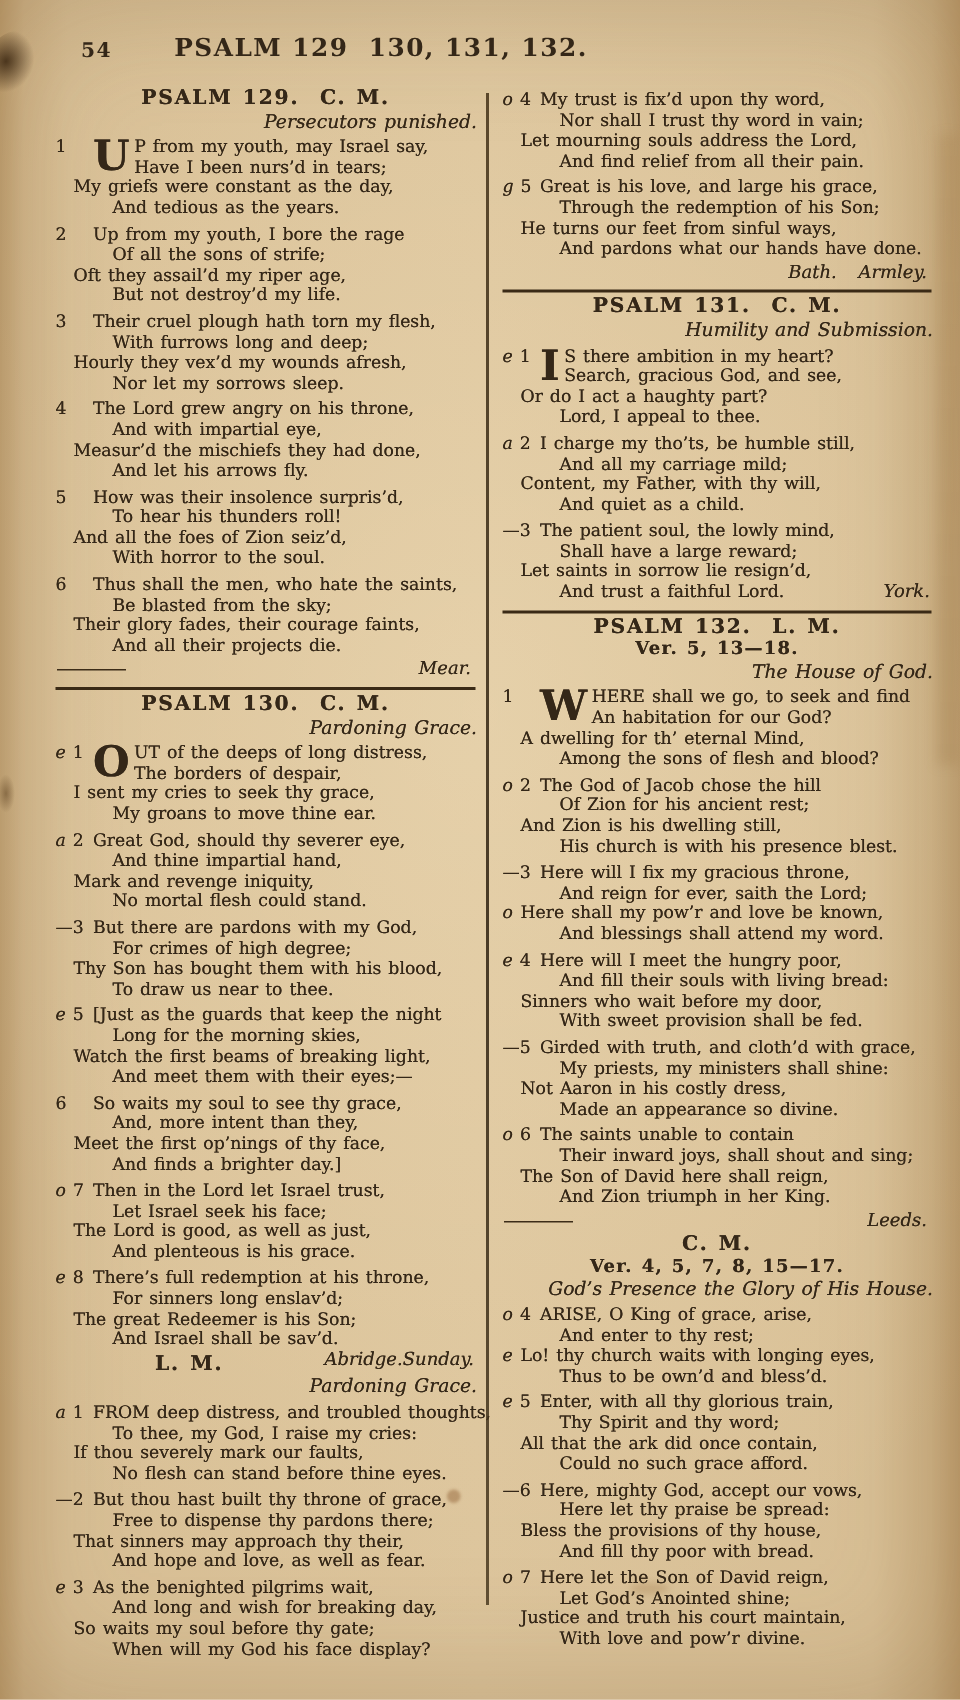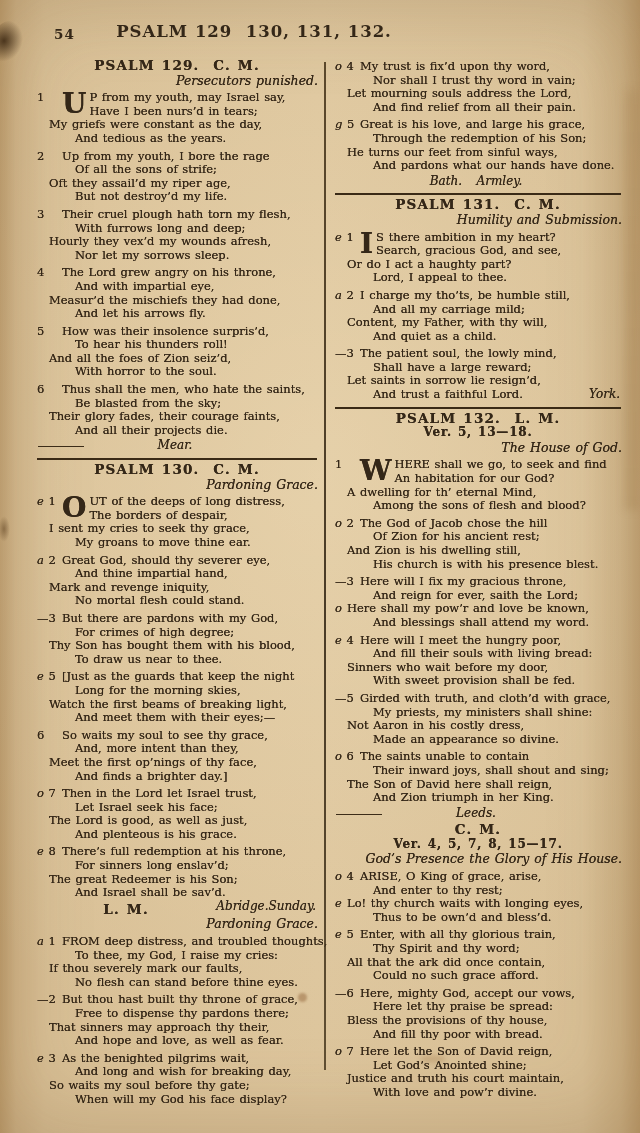--- a/index.html
+++ b/index.html
@@ -41,21 +41,21 @@
 
   .verse{position:relative;padding-left:26px;margin-top:4px;}
   .m{position:absolute;left:1px;white-space:pre;}
   .m i{font-style:italic;}
   .ln{white-space:pre;}
   .l0{margin-left:0;}
   .le{margin-left:13px;}
   .lo{margin-left:-13px;}
   .cap{float:left;font-size:28px;line-height:23px;height:24px;font-weight:bold;padding:1px 3px 0 0;}
 
-  .attr{position:relative;text-align:center;font-style:italic;font-size:12px;margin-top:2px;padding-right:4px;white-space:pre;}
+  .attr{position:relative;text-align:right;font-style:italic;font-size:12px;margin-top:2px;padding-right:4px;white-space:pre;}
   .attr-dash{position:absolute;left:2px;top:7px;width:46px;border-top:1.8px solid #3c2c18;}
   .attr-inline{float:right;font-style:italic;font-size:12px;margin-right:2px;}
   .divider-h{border-top:2.4px solid #3a2a16;margin:5px 1px 3px;}
 </style>
 </head>
 <body>
 
 <div id="page">
   <div class="stain" id="s1"></div>
   <div class="stain" id="s2"></div>

